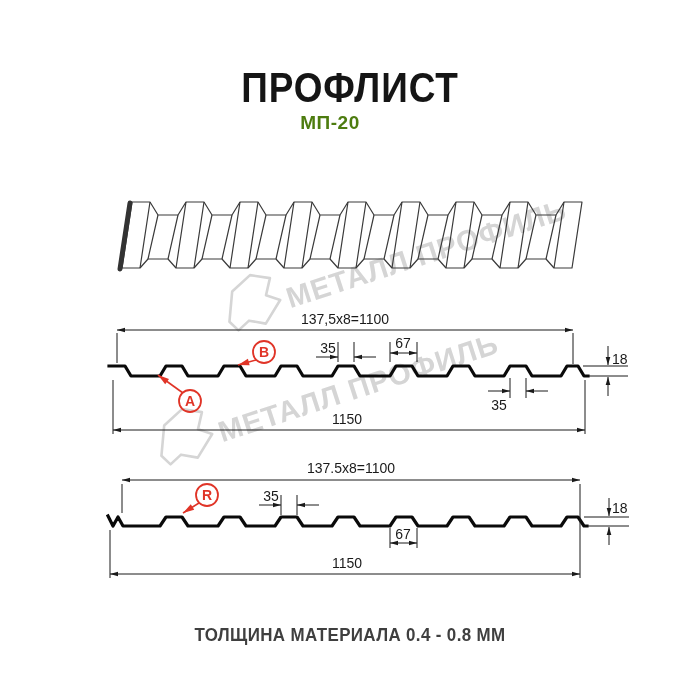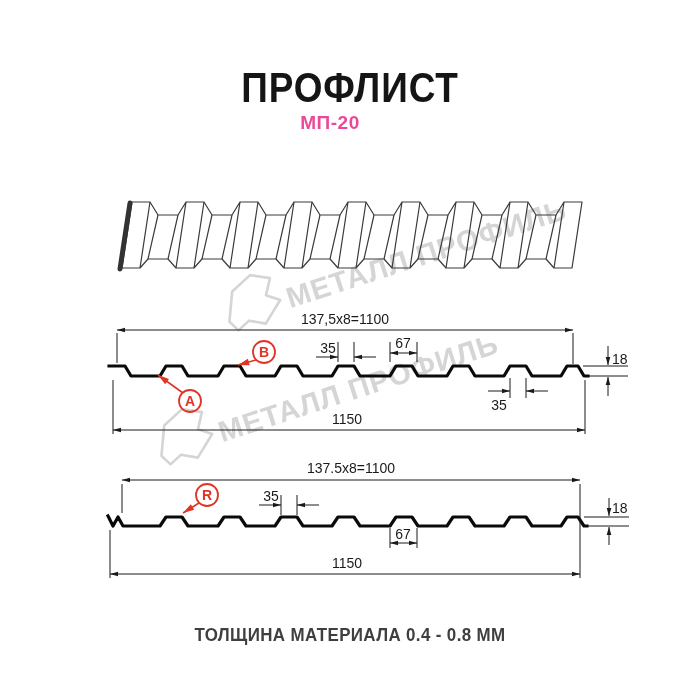--- a/index.html
+++ b/index.html
@@ -2,21 +2,21 @@
 <html><head>
 <meta charset="utf-8">
 <style>
   html,body{margin:0;padding:0;background:#fff;}
   .stage{position:relative;width:700px;height:700px;background:#fff;overflow:hidden;
          font-family:"Liberation Sans",sans-serif;margin-top:12px;}
   .title{position:absolute;top:52px;left:0;width:700px;text-align:center;
          font-size:42px;font-weight:bold;letter-spacing:1px;color:#151515;
          transform:scaleX(.88);}
   .subtitle{position:absolute;top:100px;left:0;width:660px;text-align:center;
-         font-size:19px;font-weight:bold;letter-spacing:.5px;color:#ec4899;}
+         font-size:19px;font-weight:bold;letter-spacing:.5px;color:#4d7c0f;}
   .footer{position:absolute;top:613px;left:0;width:700px;text-align:center;
          font-size:18px;font-weight:bold;letter-spacing:.4px;color:#3f3f3f;
          transform:scaleX(.94);}
   svg.drawing{position:absolute;left:0;top:0;}
   svg text{font-family:"Liberation Sans",sans-serif;font-size:14px;fill:#1a1a1a;}
   .dim{stroke:#1a1a1a;stroke-width:1;fill:none;}
   .sheet{stroke:#0a0a0a;stroke-width:3.2;fill:none;stroke-linejoin:round;stroke-linecap:square;}
   .persp{stroke:#3a3a3a;stroke-width:1.2;fill:none;stroke-linejoin:round;}
   .wm{fill:none;stroke:#d5d5d5;stroke-width:2.6;stroke-linejoin:round;}
   .wmtext{font-size:29px;font-weight:bold;fill:#d5d5d5;letter-spacing:1px;}

